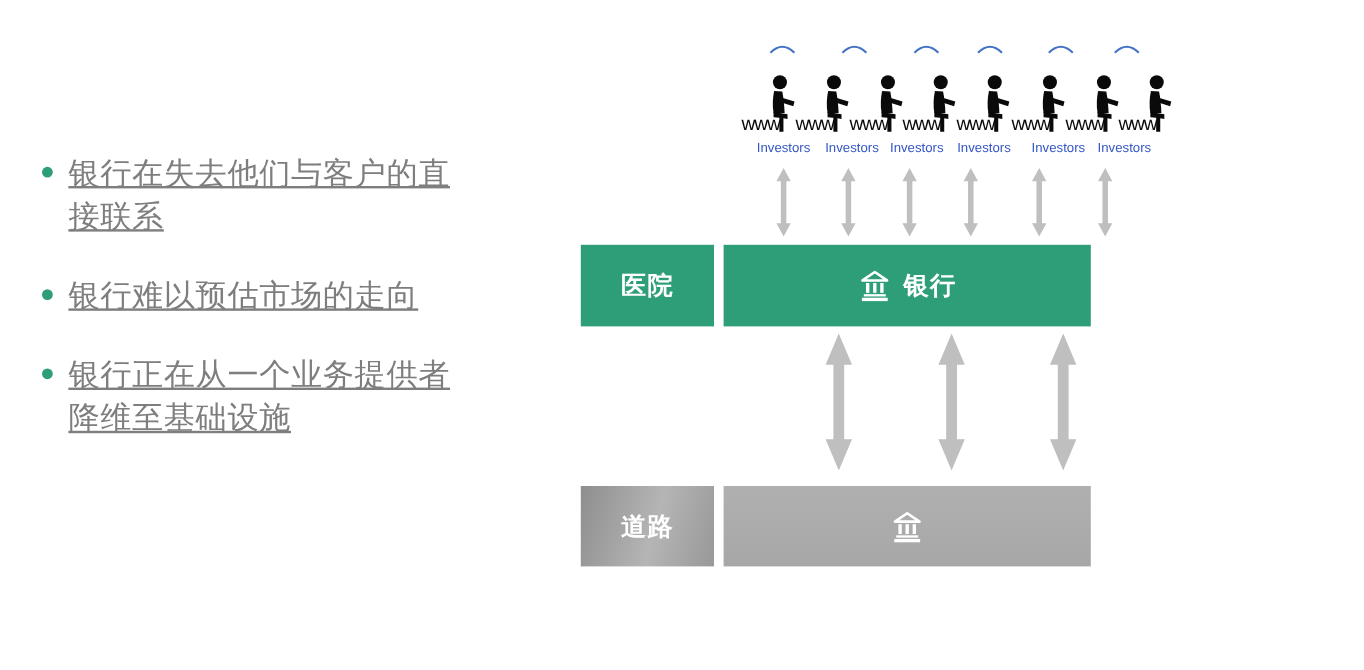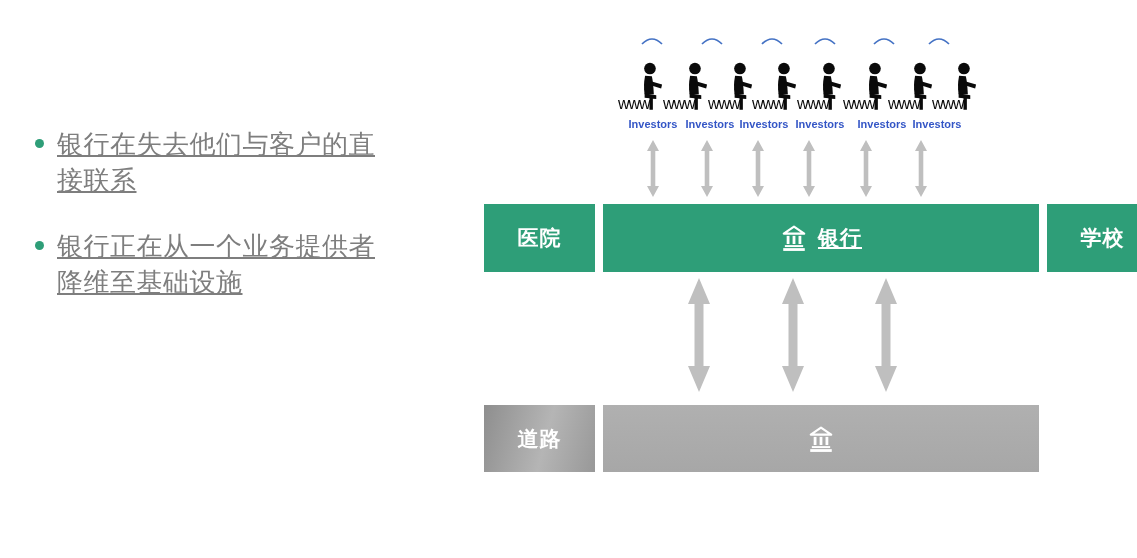--- a/index.html
+++ b/index.html
@@ -27,49 +27,50 @@
   .inv-unit { position:absolute; top:59px; width:47px; height:53px; }
   .inv-unit .www {
     position:absolute; left:0; bottom:0; font-weight:normal; font-size:16px;
     letter-spacing:-1px; color:var(--figure-black); line-height:1;
   }
   .inv-unit svg.person { position:absolute; right:0; bottom:0; width:33px; height:51px; fill:var(--figure-black); }
 
   .arc { position:absolute; top:36px; width:22px; height:9px; }
   .inv-label {
     position:absolute; top:118px; width:64px; text-align:center;
-    font-size:11px; font-weight:bold; color:var(--investor-blue);
+    font-size:11px; font-weight:normal; color:var(--investor-blue);
   }
 
   .thin-arrow { position:absolute; top:140px; width:14px; height:57px; }
   .big-arrow  { position:absolute; top:278px; width:24px; height:114px; }
   .thin-arrow svg, .big-arrow svg, .arc svg { display:block; width:100%; height:100%; }
 
   .row { position:absolute; left:484px; display:flex; gap:8px; }
   .top-row { top:204px; }
   .bottom-row { top:405px; }
   .box {
     display:flex; align-items:center; justify-content:center; gap:10px;
     color:#fff; font-weight:bold; font-size:21px; letter-spacing:1px;
   }
   .top-row .box { height:68px; background:var(--green); }
   .bottom-row .box { height:67px; }
   .bottom-row .box.wide { background:linear-gradient(180deg,#B0B0B0,#A7A7A7); }
   .bottom-row .box.small { background:linear-gradient(105deg,#8E8E8E,#B5B5B5 55%,#989898); }
   .box.small { width:111px; }
-  .box.wide  { width:436px;text-decoration:underline; }
+  .box.wide  { width:306px; }
   .bank-icon svg { display:block; width:28px; height:28px; }
 </style>
 </head>
 <body>
 
 <div class="slide">
 
   <ul class="bullets">
     <li>银行在失去他们与客户的直接联系</li>
+    <li>银行难以预估市场的走向</li>
     <li>银行正在从一个业务提供者降维至基础设施</li>
   </ul>
 
   <div class="diagram">
 
     <div class="row top-row">
       <div class="box small">
         <span class="box-label">医院</span>
       </div>
       <div class="box wide">
@@ -78,23 +79,20 @@
             <path d="M13 2.5 L3.5 9 L22.5 9 Z" fill="none" stroke="#ffffff" stroke-width="2" stroke-linejoin="round"></path>
             <rect x="6.2" y="11" width="2.6" height="7.6"></rect>
             <rect x="11.7" y="11" width="2.6" height="7.6"></rect>
             <rect x="17.2" y="11" width="2.6" height="7.6"></rect>
             <rect x="4.5" y="19.6" width="17" height="1.8"></rect>
             <rect x="3" y="22.4" width="20" height="2.6"></rect>
           </svg>
         </span>
         <span class="box-label">银行</span>
       </div>
-      <div class="box small">
-        <span class="box-label">学校</span>
-      </div>
     </div>
 
     <div class="row bottom-row">
       <div class="box small">
         <span class="box-label">道路</span>
       </div>
       <div class="box wide">
         <span class="bank-icon">
           <svg viewBox="0 0 26 26" fill="#ffffff">
             <path d="M13 2.5 L3.5 9 L22.5 9 Z" fill="none" stroke="#ffffff" stroke-width="2" stroke-linejoin="round"></path>

